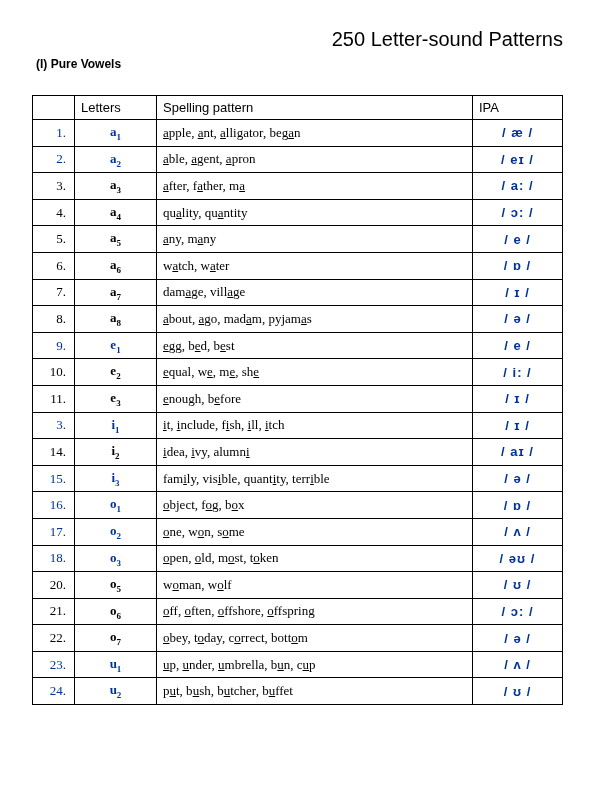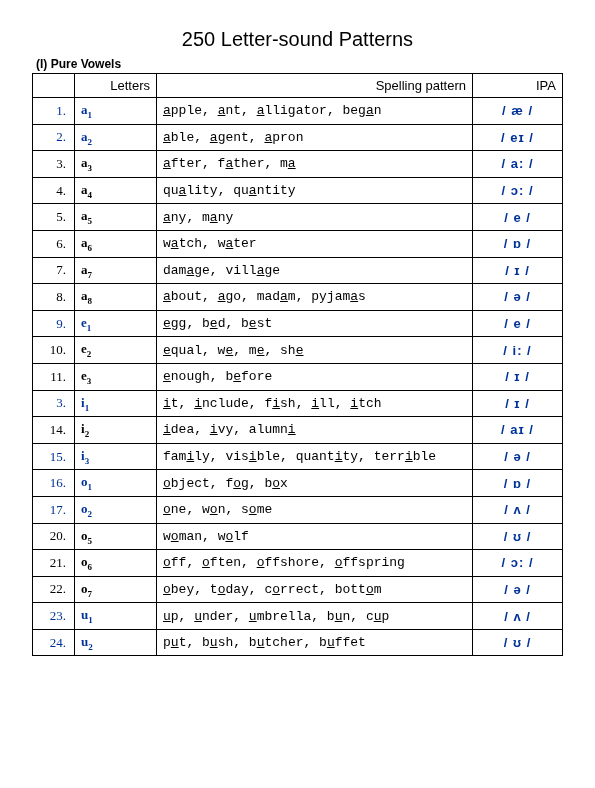--- a/index.html
+++ b/index.html
@@ -9,65 +9,66 @@
     font-size: 13px;
     color: #000;
     background: #fff;
     width: 595px;
     box-sizing: border-box;
   }
   h1 {
     font-family: "Comic Sans MS", cursive, sans-serif;
     font-size: 20px;
     font-weight: normal;
-    text-align: center;
+    text-align: right;
     margin: 0 0 6px 0;
   }
   .subhead {
     font-weight: bold;
     font-size: 12px;
-    margin: 0 0 2px 4px;
+    margin: 0 0 24px 4px;
   }
   table {
     border-collapse: collapse;
     width: 100%;
     table-layout: fixed;
   }
   th, td {
     border: 1px solid #000;
     padding: 4px 6px;
     vertical-align: middle;
     font-size: 13px;
   }
   th {
     font-weight: normal;
-    text-align: right;
+    text-align: left;
     font-family: Verdana, Arial, sans-serif;
   }
   col.num { width: 42px; }
   col.let { width: 82px; }
   col.pat { }
   col.ipa { width: 90px; }
   td.num {
     text-align: right;
     padding-right: 8px;
     font-family: "Times New Roman", serif;
   }
   td.num.blue { color: #003399; }
   td.let {
+    text-align: center;
     font-family: "Times New Roman", serif;
     font-weight: bold;
   }
   td.let sub {
     font-size: 9px;
     vertical-align: sub;
   }
   td.let.blue { color: #003399; }
   td.pat {
-    font-family: Liberation Mono, monospace;
+    font-family: Liberation Serif, serif;
   }
   td.pat .u { text-decoration: underline; }
   td.ipa {
     text-align: center;
     font-weight: bold;
     color: #003399;
     font-family: Arial, sans-serif;
     letter-spacing: 1px;
   }
 </style>
@@ -183,20 +184,26 @@
         <td class="pat"><span class="u">o</span>bject, f<span class="u">o</span>g, b<span class="u">o</span>x</td>
         <td class="ipa">/ ɒ /</td>
       </tr>
       <tr>
         <td class="num blue">17.</td>
         <td class="let blue">o<sub>2</sub></td>
         <td class="pat"><span class="u">o</span>ne, w<span class="u">o</span>n, s<span class="u">o</span>me</td>
         <td class="ipa">/ ʌ /</td>
       </tr>
       <tr>
+        <td class="num blue">18.</td>
+        <td class="let blue">o<sub>3</sub></td>
+        <td class="pat"><span class="u">o</span>pen, <span class="u">o</span>ld, m<span class="u">o</span>st, t<span class="u">o</span>ken</td>
+        <td class="ipa">/ əʊ /</td>
+      </tr>
+      <tr>
         <td class="num">20.</td>
         <td class="let">o<sub>5</sub></td>
         <td class="pat">w<span class="u">o</span>man, w<span class="u">o</span>lf</td>
         <td class="ipa">/ ʊ /</td>
       </tr>
       <tr>
         <td class="num">21.</td>
         <td class="let">o<sub>6</sub></td>
         <td class="pat"><span class="u">o</span>ff, <span class="u">o</span>ften, <span class="u">o</span>ffshore, <span class="u">o</span>ffspring</td>
         <td class="ipa">/ ɔ: /</td>

